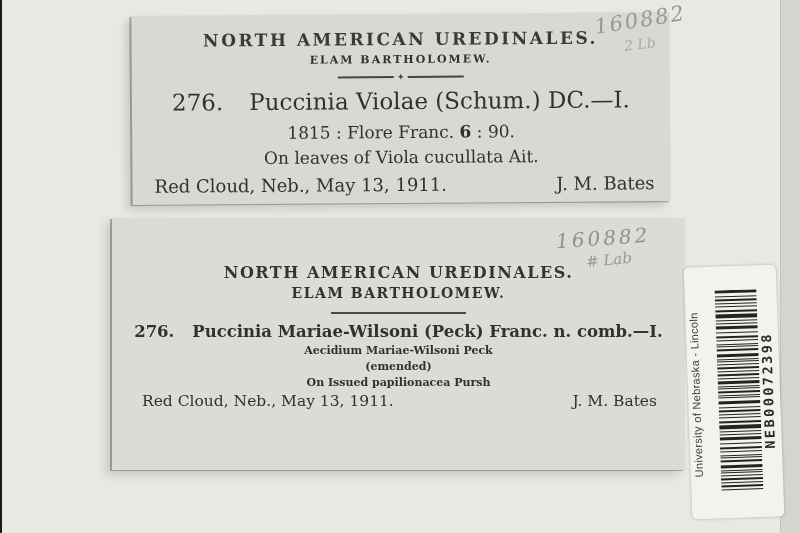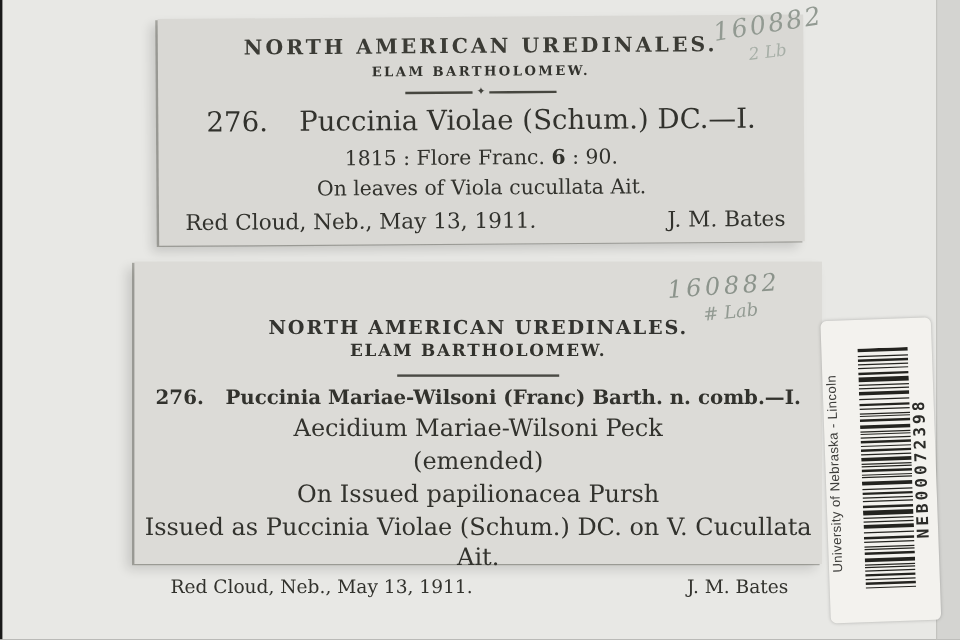--- a/index.html
+++ b/index.html
@@ -37,21 +37,21 @@
   .lt-ref{font-size:17px;margin-top:8px;line-height:1.2;}
   .lt-sub{font-size:17px;margin-top:4px;line-height:1.2;}
   .loc-row{display:flex;justify-content:space-between;line-height:1.2;}
   .lt-loc{font-size:18px;margin-top:7px;padding:0 16px 0 22px;}
 
   .lb-title{font-size:16px;font-weight:bold;letter-spacing:1.5px;line-height:1.15;color:#343430;}
   .lb-author{font-size:14px;font-weight:bold;letter-spacing:1.5px;margin-top:3px;line-height:1.2;}
   .lb-rule{width:135px;height:2px;background:#4a4a44;margin:10px auto 8px;}
   .lb-name{font-size:16.5px;font-weight:bold;line-height:1.2;}
   .lb-name .num{margin-right:18px;}
-  .lb-line{font-size:20px;margin-top:2px;line-height:1.28;}
+  .lb-line{font-size:11px;margin-top:2px;line-height:1.28;font-weight:bold;}
   .lb-loc{font-size:15.5px;margin-top:2px;padding:0 28px 0 30px;}
 
   .annot{position:absolute;font-style:italic;color:var(--pencil,#929a92);white-space:nowrap;}
   .annot-top-number{left:594px;top:8px;font-size:21px;letter-spacing:2px;transform:rotate(-9deg);}
   .annot-top-note{left:624px;top:36px;font-size:14px;transform:rotate(-7deg);color:#a7afa7;}
   .annot-bottom-number{left:556px;top:226px;font-size:20px;letter-spacing:3px;transform:rotate(-4deg);color:#8b938b;}
   .annot-bottom-note{left:586px;top:251px;font-size:15px;transform:rotate(-6deg);}
 
   .barcode-strip{
     position:absolute;left:688px;top:266px;width:92px;height:252px;
@@ -97,26 +97,25 @@
       <span>Red Cloud, Neb., May 13, 1911.</span>
       <span>J. M. Bates</span>
     </div>
   </section>
 
   <section class="label label-bottom">
     <div class="lb-title">NORTH AMERICAN UREDINALES.</div>
     <div class="lb-author">ELAM BARTHOLOMEW.</div>
     <div class="lb-rule"></div>
     <div class="lb-name">
-      <span class="num">276.</span><span>Puccinia Mariae-Wilsoni (Franc) Barth. n. comb.—I.</span>
+      <span class="num">276.</span><span>Puccinia Mariae-Wilsoni (Peck) Franc. n. comb.—I.</span>
     </div>
     <div class="lb-line">Aecidium Mariae-Wilsoni Peck</div>
     <div class="lb-line">(emended)</div>
     <div class="lb-line">On Issued papilionacea Pursh</div>
-    <div class="lb-line">Issued as Puccinia Violae (Schum.) DC. on V. Cucullata Ait.</div>
     <div class="loc-row lb-loc">
       <span>Red Cloud, Neb., May 13, 1911.</span>
       <span>J. M. Bates</span>
     </div>
   </section>
 
   <div class="annot annot-top-number">160882</div>
   <div class="annot annot-top-note">2 Lb</div>
   <div class="annot annot-bottom-number">160882</div>
   <div class="annot annot-bottom-note"># Lab</div>

